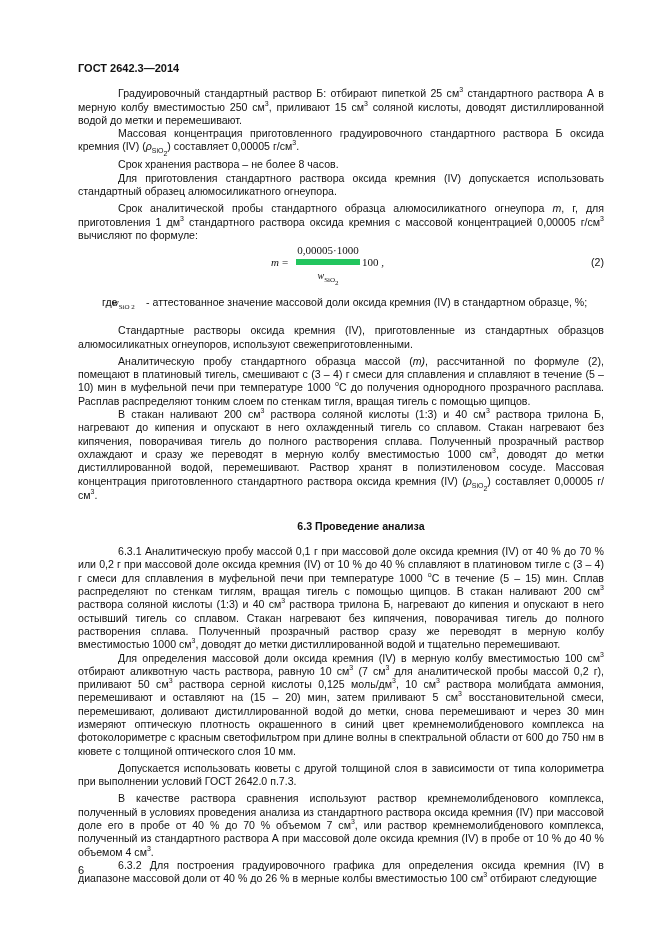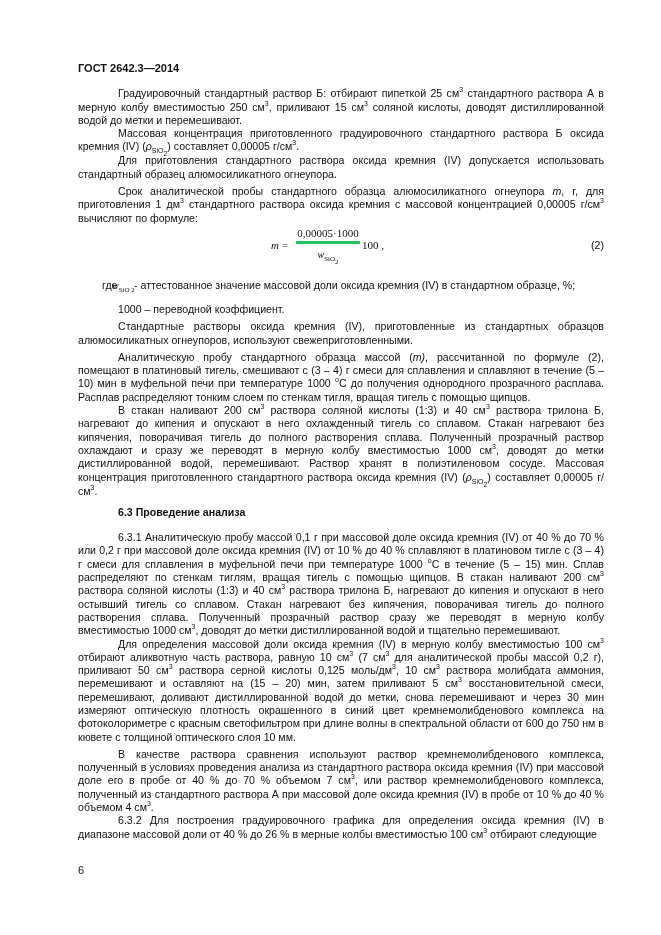--- a/index.html
+++ b/index.html
@@ -11,77 +11,78 @@
   .ind { text-indent:40px; }
   .gap { margin-top:4px; }
   sup { font-size:7px; vertical-align:5px; line-height:0; }
   sub { font-size:7px; vertical-align:-3px; line-height:0;text-align:right; }
   b { font-weight:normal; }
   i { font-style:italic; }
   .formula { position:relative; height:46px; margin-top:2px; font-family:"Liberation Serif", serif; font-size:11px; }
   .formula .m { position:absolute; left:193px; top:12px; font-style:italic; }
   .formula .eq { position:absolute; left:204px; top:12px; }
   .formula .frac { position:absolute; left:218px; top:0px; width:64px; text-align:center; }
-  .formula .num { display:block; border-bottom:3px solid #22c55e; padding-bottom:1px; }
+  .formula .num { display:block; border-bottom:6px solid #22c55e; padding-bottom:1px; }
   .formula .den { display:block; padding-top:4px; font-style:italic; font-size:10px; }
   .formula .den sub { font-style:normal; font-size:7px; }
   .formula .tail { position:absolute; left:284px; top:12px; }
   .formula .no { position:absolute; right:0; top:12px; font-family:"Liberation Sans", sans-serif; font-size:10.6px; }
   .where { position:relative; height:24px; margin-top:6px; }
   .where .k { position:absolute; left:0; top:0;margin-left:24px; }
   .where .sym { position:absolute; left:34px; top:0; font-family:"Liberation Serif", serif; font-style:italic; font-size:10px; }
   .where .sym sub { font-style:normal; }
-  .where .txt { position:absolute; left:56px; top:0; }
-  .section { font-weight:bold; margin-top:8px; margin-bottom:12px; padding-left:40px; }
+  .where .txt { position:absolute; left:68px; top:0; }
+  .section { font-weight:bold; margin-top:18px; margin-bottom:12px; padding-left:40px;text-align:center; }
   .pageno { position:absolute; left:78px; top:864px; font-size:11px; }
 </style>
 </head>
 <body>
 
 <div class="page">
   <div class="hdr">ГОСТ 2642.3—2014</div>
 
   <p class="ind"><b>Градуировочный стандартный раствор Б</b><span>: отбирают пипеткой 25 см</span><sup>3</sup><span> стандартного раствора А в мерную колбу вместимостью 250 см</span><sup>3</sup><span>, приливают 15 см</span><sup>3</sup><span> соляной кислоты, доводят дистиллированной водой до метки и перемешивают.</span></p>
 
   <p class="ind"><span>Массовая концентрация приготовленного градуировочного стандартного раствора Б оксида кремния (IV) (</span><i>ρ</i><sub><span>SiO</span><sub>2</sub></sub><span>) составляет 0,00005 г/см</span><sup>3</sup><span>.</span></p>
 
+  <p class="ind gap">Срок хранения раствора – не более 8 часов.</p>
   <p class="ind">Для приготовления стандартного раствора оксида кремния (IV) допускается использовать стандартный образец алюмосиликатного огнеупора.</p>
 
   <p class="ind gap"><span>Срок аналитической пробы стандартного образца алюмосиликатного огнеупора </span><i>m</i><span>, г, для приготовления 1 дм</span><sup>3</sup><span> стандартного раствора оксида кремния с массовой концентрацией 0,00005 г/см</span><sup>3</sup><span> вычисляют по формуле:</span></p>
 
   <div class="formula">
     <span class="m">m</span>
     <span class="eq">=</span>
     <span class="frac">
       <span class="num">0,00005·1000</span>
       <span class="den"><span>w</span><sub><span>SiO</span><sub>2</sub></sub></span>
     </span>
     <span class="tail">100 ,</span>
     <span class="no">(2)</span>
   </div>
 
   <div class="where">
     <span class="k">где</span>
     <span class="sym"><span>w</span><sub>SiO 2</sub></span>
     <span class="txt">- аттестованное значение массовой доли оксида кремния (IV) в стандартном образце, %;</span>
   </div>
-  <p class="ind">1000 – переводной коэффициент.</p>
 
   <p class="ind gap">Стандартные растворы оксида кремния (IV), приготовленные из стандартных образцов алюмосиликатных огнеупоров, используют свежеприготовленными.</p>
 
   <p class="ind gap"><span>Аналитическую пробу стандартного образца массой (</span><i>m)</i><span>, рассчитанной по формуле (2), помещают в платиновый тигель, смешивают с (3 – 4) г смеси для сплавления и сплавляют в течение (5 – 10) мин в муфельной печи при температуре 1000 </span><sup>о</sup><span>С до получения однородного прозрачного расплава. Расплав распределяют тонким слоем по стенкам тигля, вращая тигель с помощью щипцов.</span></p>
 
   <p class="ind"><span>В стакан наливают 200 см</span><sup>3</sup><span> раствора соляной кислоты (1:3) и 40 см</span><sup>3</sup><span> раствора трилона Б, нагревают до кипения и опускают в него охлажденный тигель со сплавом. Стакан нагревают без кипячения, поворачивая тигель до полного растворения сплава. Полученный прозрачный раствор охлаждают и сразу же переводят в мерную колбу вместимостью 1000 см</span><sup>3</sup><span>, доводят до метки дистиллированной водой, перемешивают. Раствор хранят в полиэтиленовом сосуде. Массовая концентрация приготовленного стандартного раствора оксида кремния (IV) (</span><i>ρ</i><sub><span>SiO</span><sub>2</sub></sub><span>) составляет 0,00005 г/см</span><sup>3</sup><span>.</span></p>
 
   <div class="section">6.3 Проведение анализа</div>
 
   <p class="ind"><span>6.3.1  Аналитическую пробу массой 0,1 г при массовой доле оксида кремния (IV) от 40 % до 70 % или 0,2 г при массовой доле оксида кремния (IV) от 10 % до 40 % сплавляют в платиновом тигле с (3 – 4) г смеси для сплавления в муфельной печи при температуре 1000 </span><sup>о</sup><span>С в течение (5 – 15) мин. Сплав распределяют по стенкам тиглям, вращая тигель с помощью щипцов. В стакан наливают 200 см</span><sup>3</sup><span> раствора соляной кислоты (1:3) и 40 см</span><sup>3</sup><span> раствора трилона Б, нагревают до кипения и опускают в него остывший тигель со сплавом. Стакан нагревают без кипячения, поворачивая тигель до полного растворения сплава. Полученный прозрачный раствор сразу же переводят в мерную колбу вместимостью 1000 см</span><sup>3</sup><span>, доводят до метки дистиллированной водой и тщательно перемешивают.</span></p>
 
   <p class="ind"><span>Для определения массовой доли оксида кремния (IV) в мерную колбу вместимостью 100 см</span><sup>3</sup><span> отбирают аликвотную часть раствора, равную 10 см</span><sup>3</sup><span> (7 см</span><sup>3</sup><span> для аналитической пробы массой 0,2 г), приливают 50 см</span><sup>3</sup><span> раствора серной кислоты 0,125 моль/дм</span><sup>3</sup><span>, 10 см</span><sup>3</sup><span> раствора молибдата аммония, перемешивают и оставляют на (15 – 20) мин, затем приливают 5 см</span><sup>3</sup><span> восстановительной смеси, перемешивают, доливают дистиллированной водой до метки, снова перемешивают и через 30 мин измеряют оптическую плотность окрашенного в синий цвет кремнемолибденового комплекса на фотоколориметре с красным светофильтром при длине волны в спектральной области от 600 до 750 нм в кювете с толщиной оптического слоя 10 мм.</span></p>
 
+  <p class="ind gap">Допускается использовать кюветы с другой толщиной слоя в зависимости от типа колориметра при выполнении условий ГОСТ 2642.0 п.7.3.</p>
 
   <p class="ind gap"><span>В качестве раствора сравнения используют раствор кремнемолибденового комплекса, полученный в условиях проведения анализа из стандартного раствора оксида кремния (IV) при массовой доле его в пробе от 40 % до 70 % объемом 7 см</span><sup>3</sup><span>, или раствор кремнемолибденового комплекса, полученный из стандартного раствора А при массовой доле оксида кремния (IV) в пробе от 10 % до 40 % объемом 4 см</span><sup>3</sup><span>.</span></p>
 
 
   <p class="ind"><span>6.3.2  Для построения градуировочного графика для определения оксида кремния (IV) в диапазоне массовой доли от 40 % до 26 % в мерные колбы вместимостью 100 см</span><sup>3</sup><span> отбирают следующие</span></p>
 </div>
 
 <div class="pageno">6</div>
 
 </body></html>

